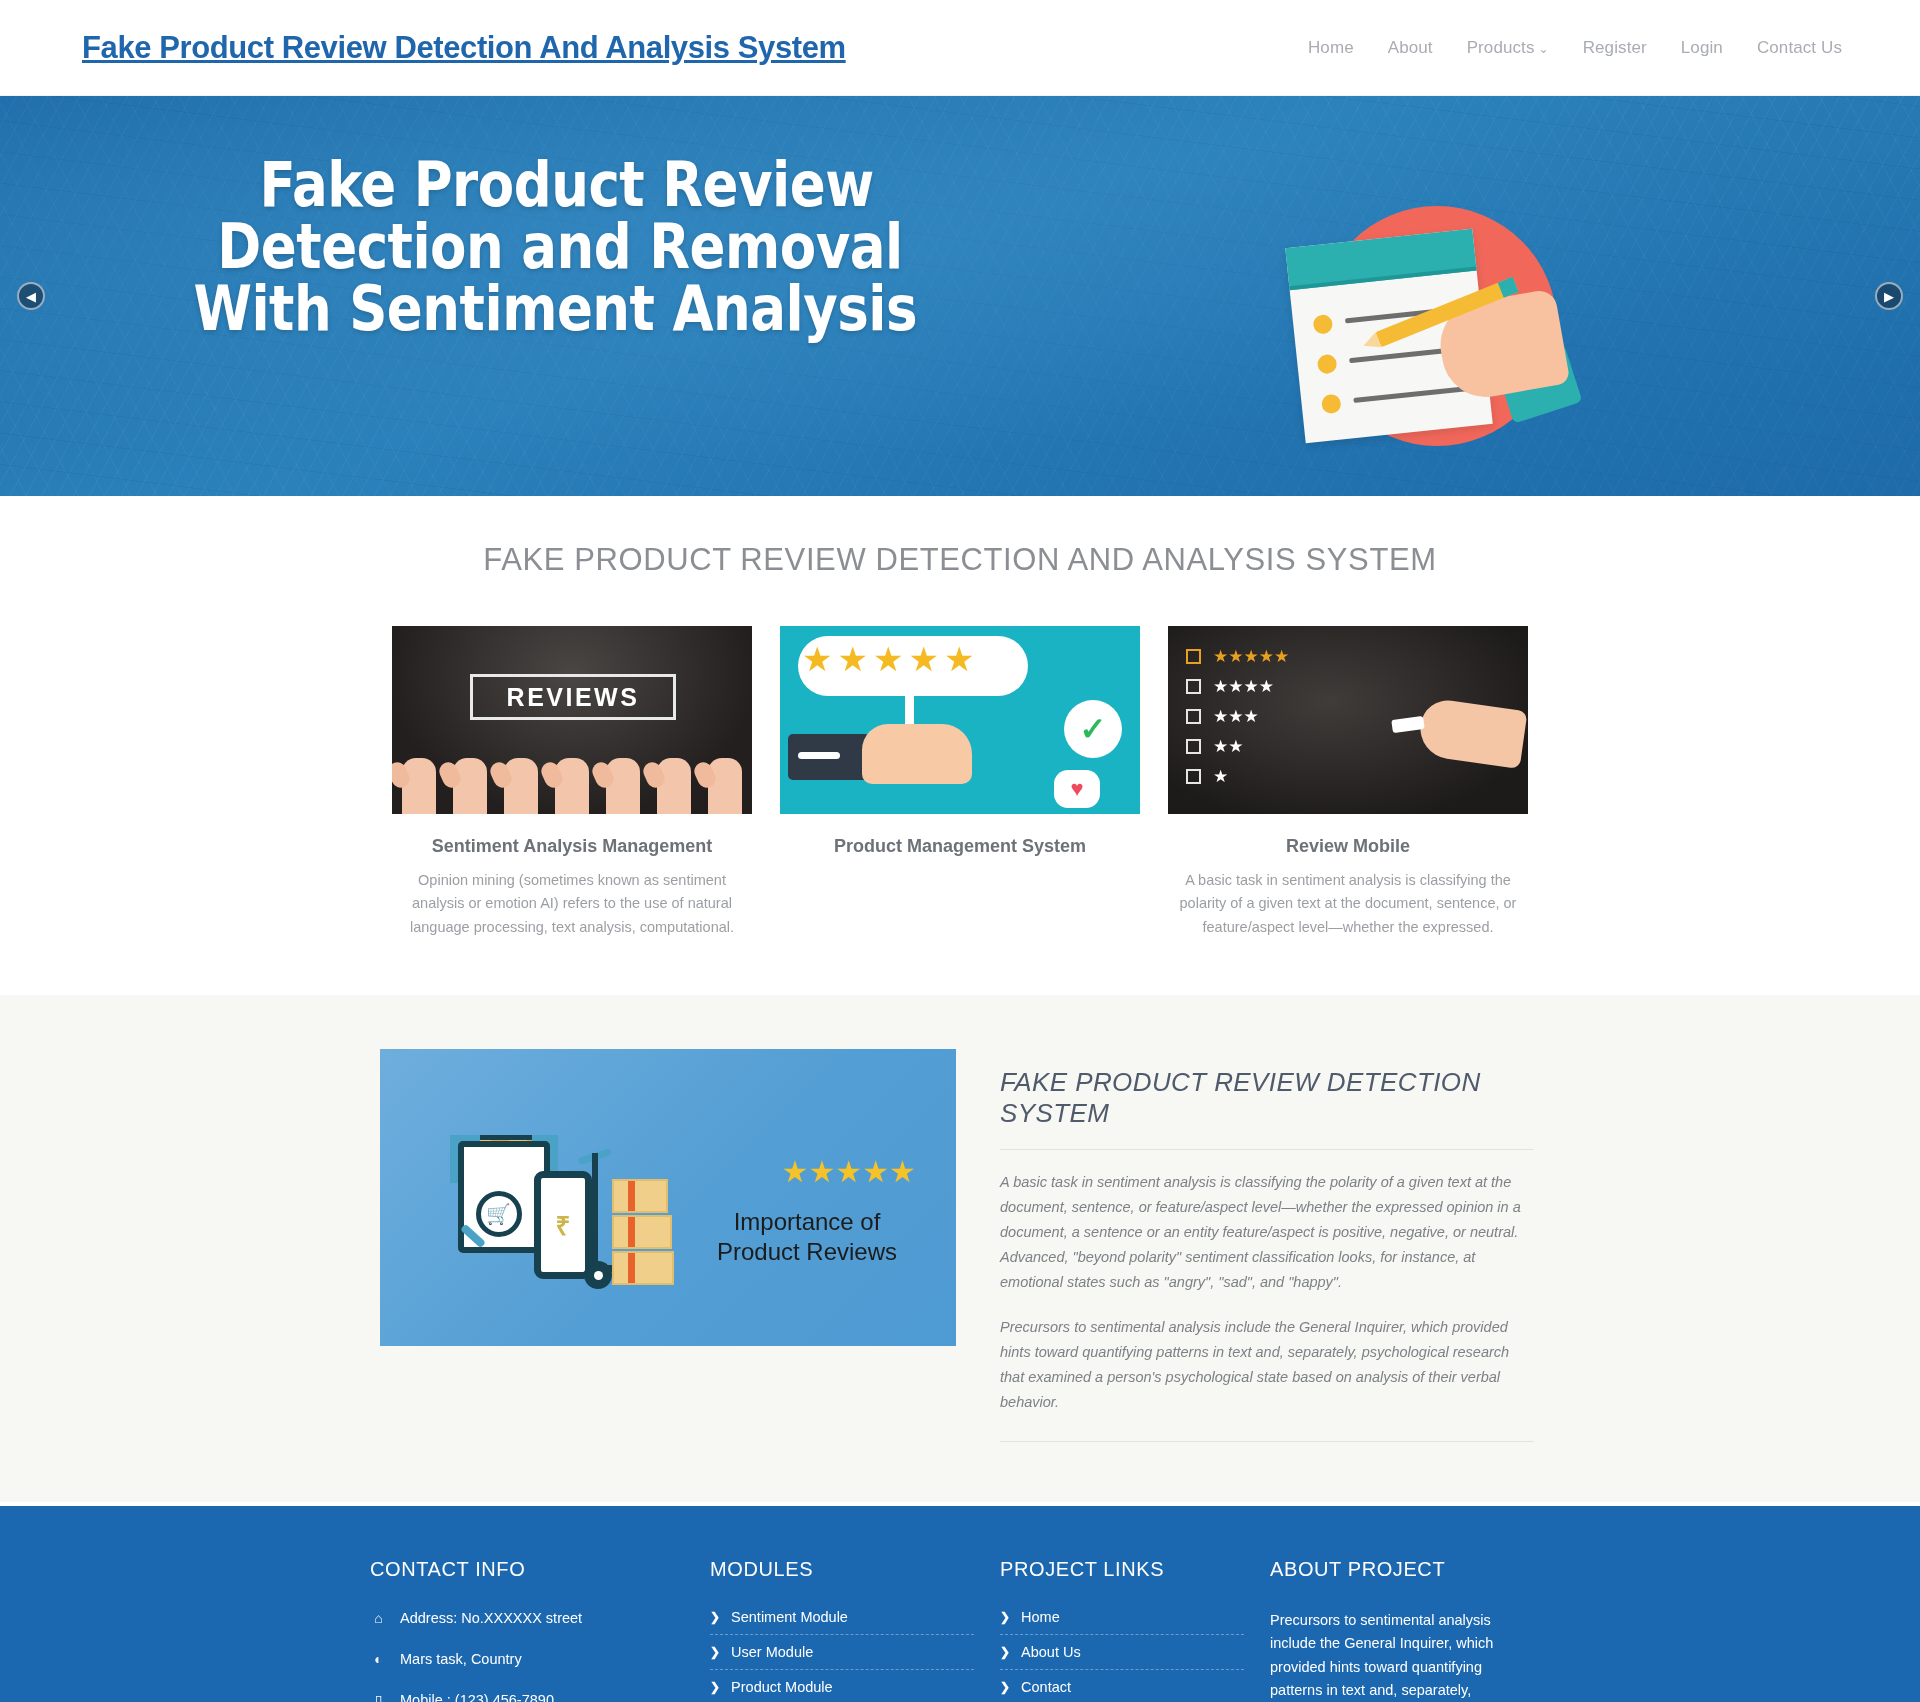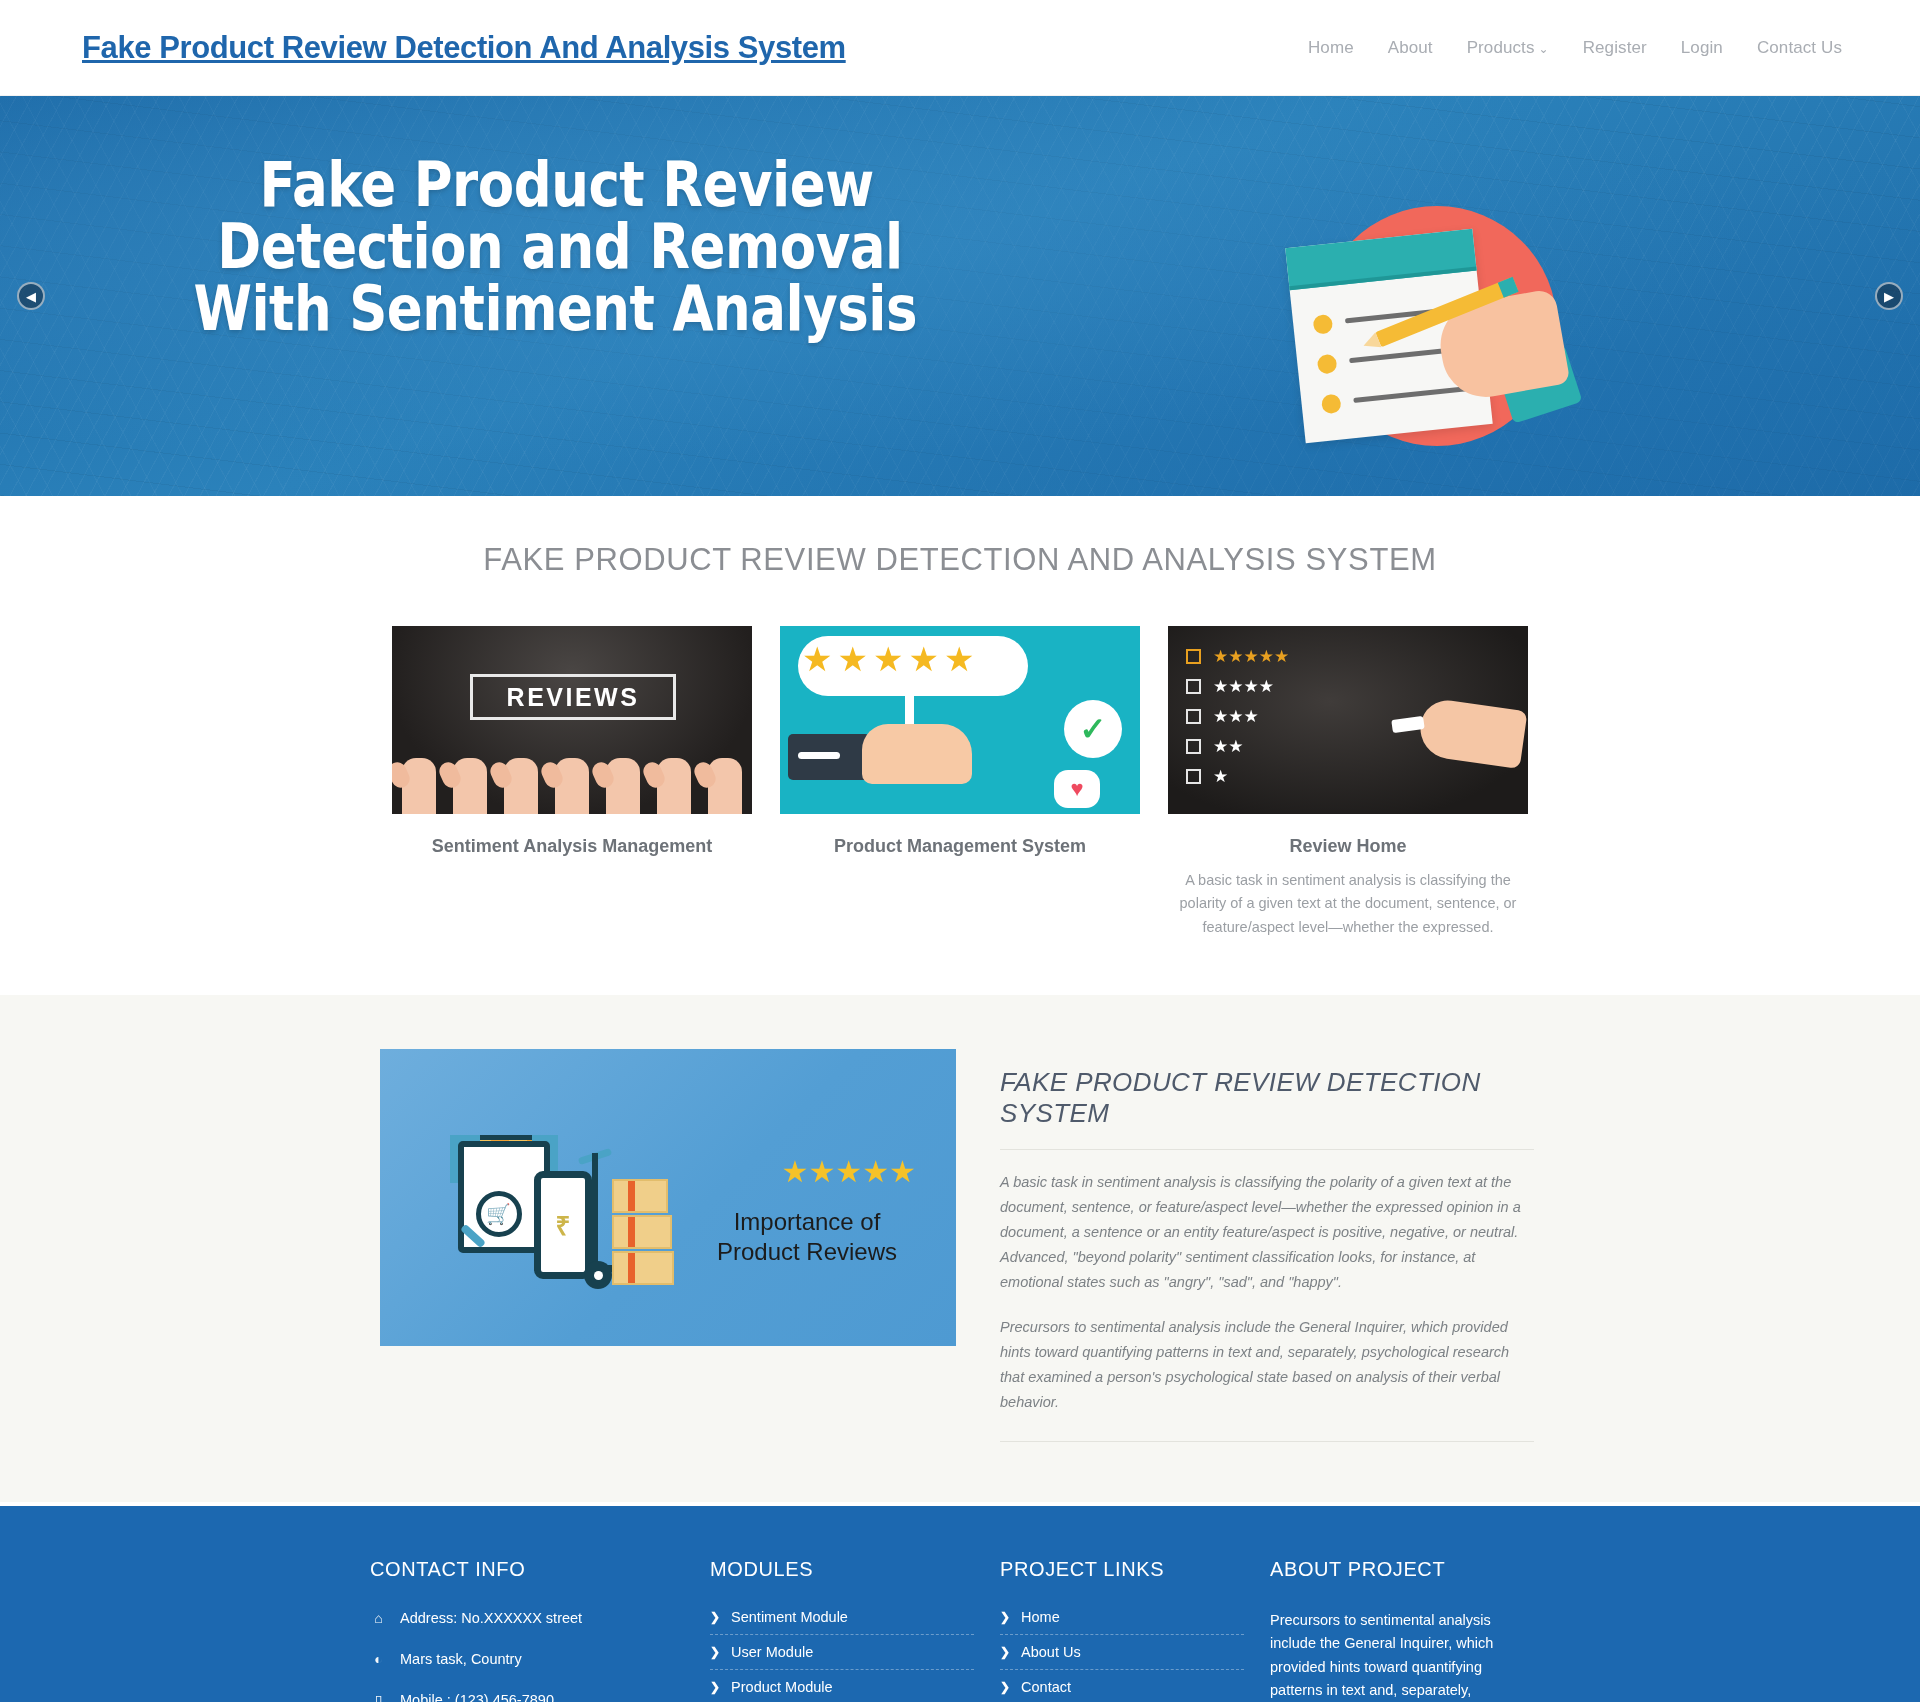--- a/index.html
+++ b/index.html
@@ -642,20 +642,21 @@
           <div class="thumb-up"></div>
           <div class="thumb-up"></div>
           <div class="thumb-up"></div>
           <div class="thumb-up"></div>
           <div class="thumb-up"></div>
           <div class="thumb-up"></div>
           <div class="thumb-up"></div>
         </div>
       </div>
       <h3 class="card-title">Sentiment Analysis Management</h3>
+      <p class="card-text">Opinion mining (sometimes known as sentiment analysis or emotion AI) refers to the use of natural language processing, text analysis, computational.</p>
     </article>
 
     <article class="card">
       <div class="card-thumb thumb-product">
         <div class="tp-bubble"></div>
         <div class="tp-stars">
           <span>★</span>
           <span>★</span>
           <span>★</span>
           <span>★</span>
@@ -688,21 +689,21 @@
             <span class="box"></span>
             <span>★★</span>
           </div>
         <div class="sg-row r5">
             <span class="box"></span>
             <span>★</span>
           </div>
         <div class="sg-hand"></div>
         <div class="sg-chalk"></div>
       </div>
-      <h3 class="card-title">Review Home</h3>
+      <h3 class="card-title">Review Mobile</h3>
       <p class="card-text">A basic task in sentiment analysis is classifying the polarity of a given text at the document, sentence, or feature/aspect level—whether the expressed.</p>
     </article>
 
   </div>
 </section>
 
 <section class="about">
   <div class="about-inner">
     <div class="about-img">
       <div class="ai-awn"></div>

